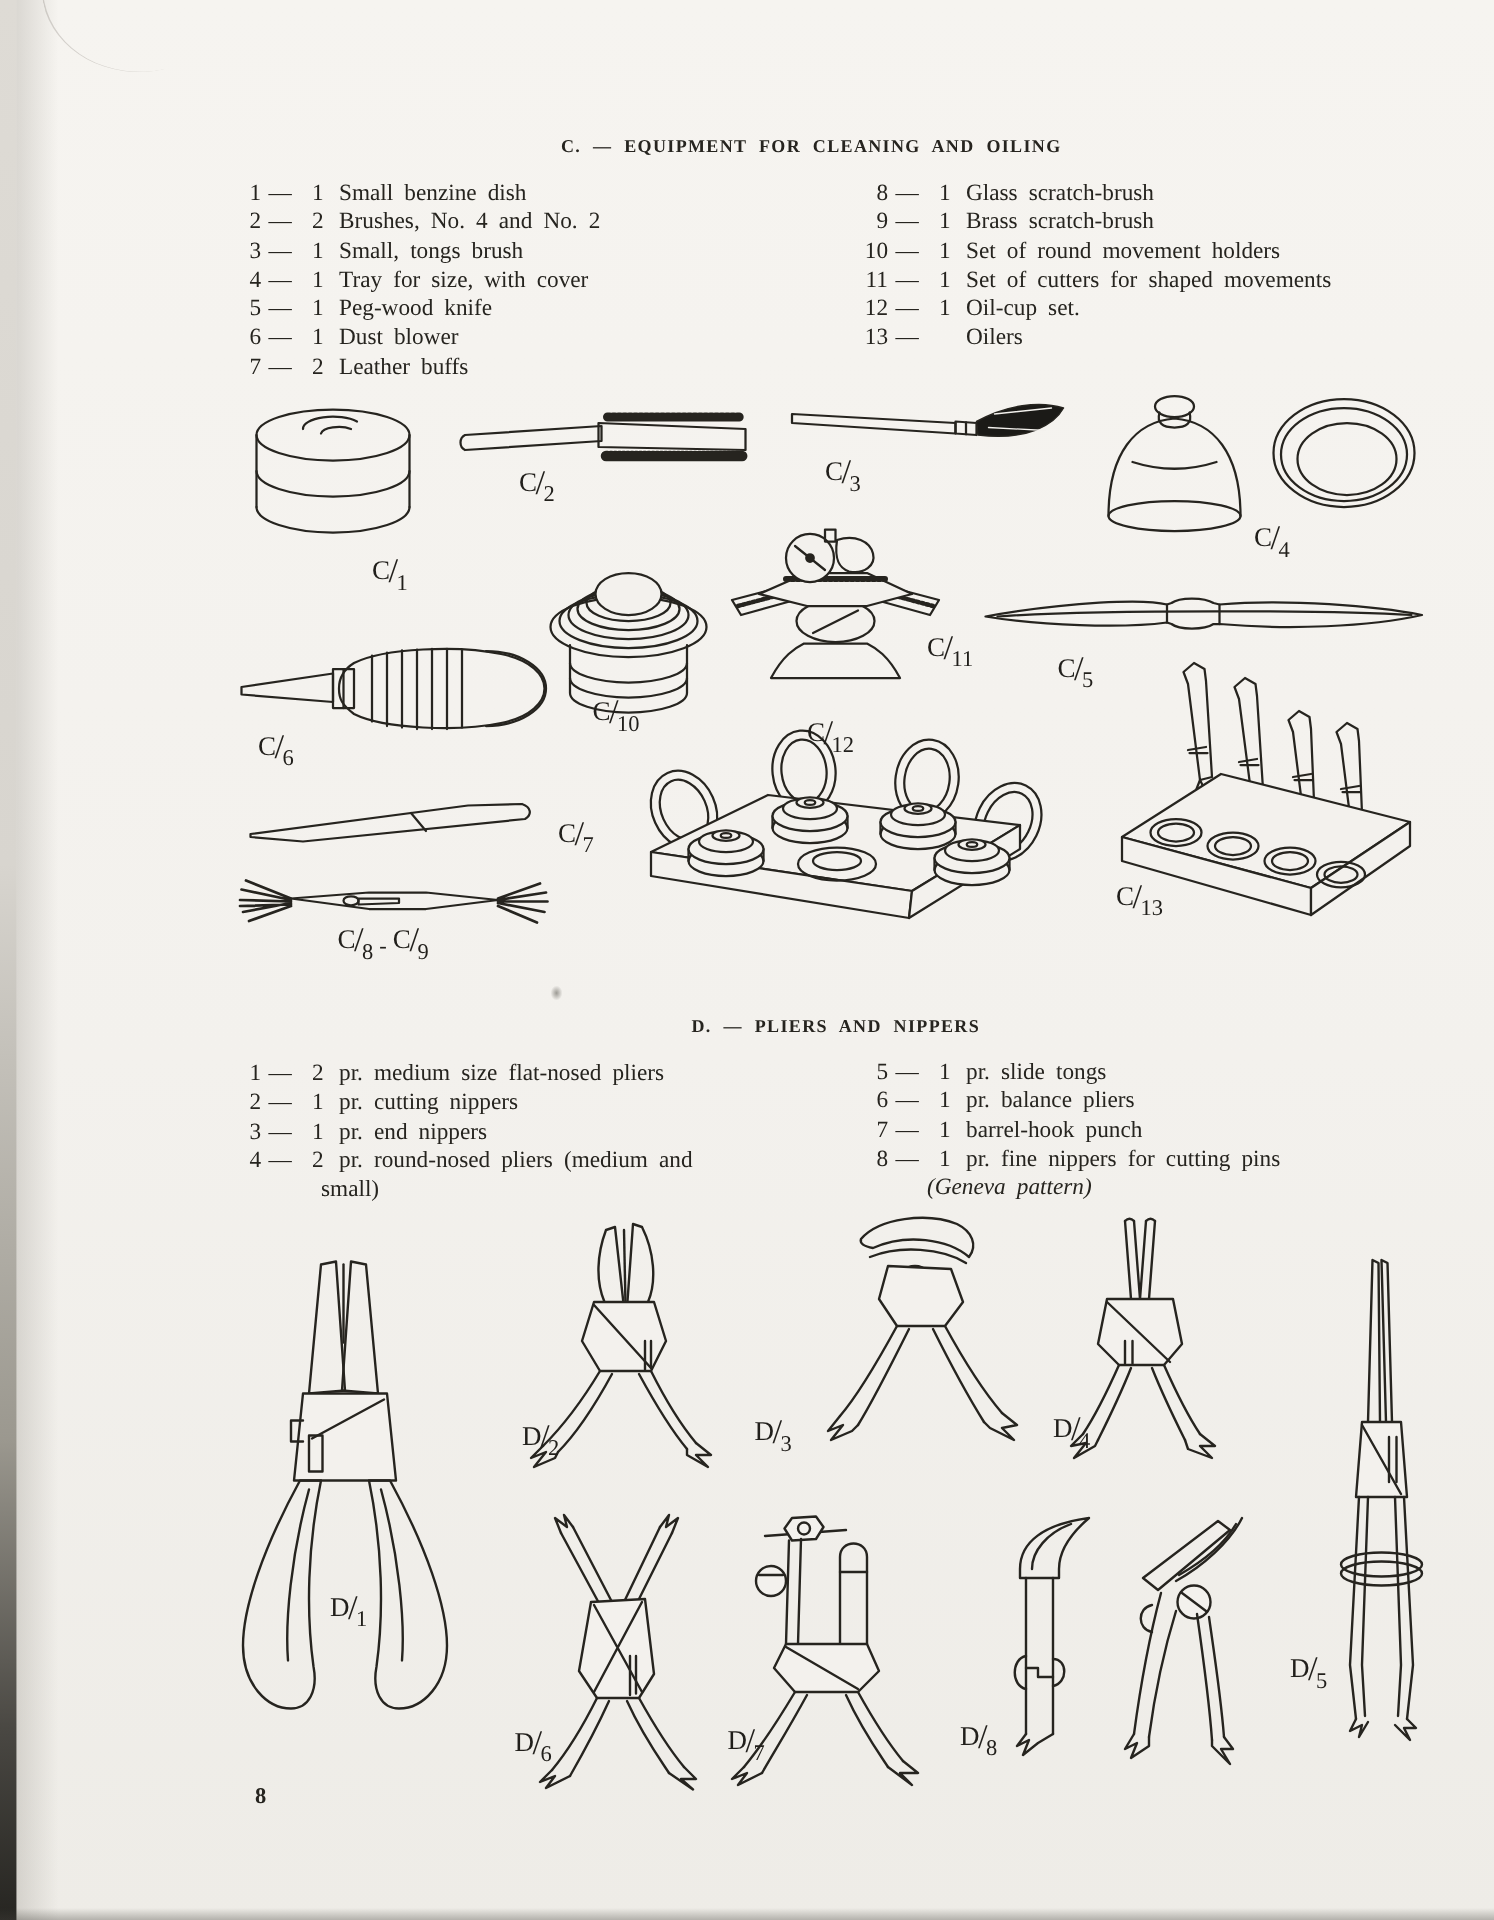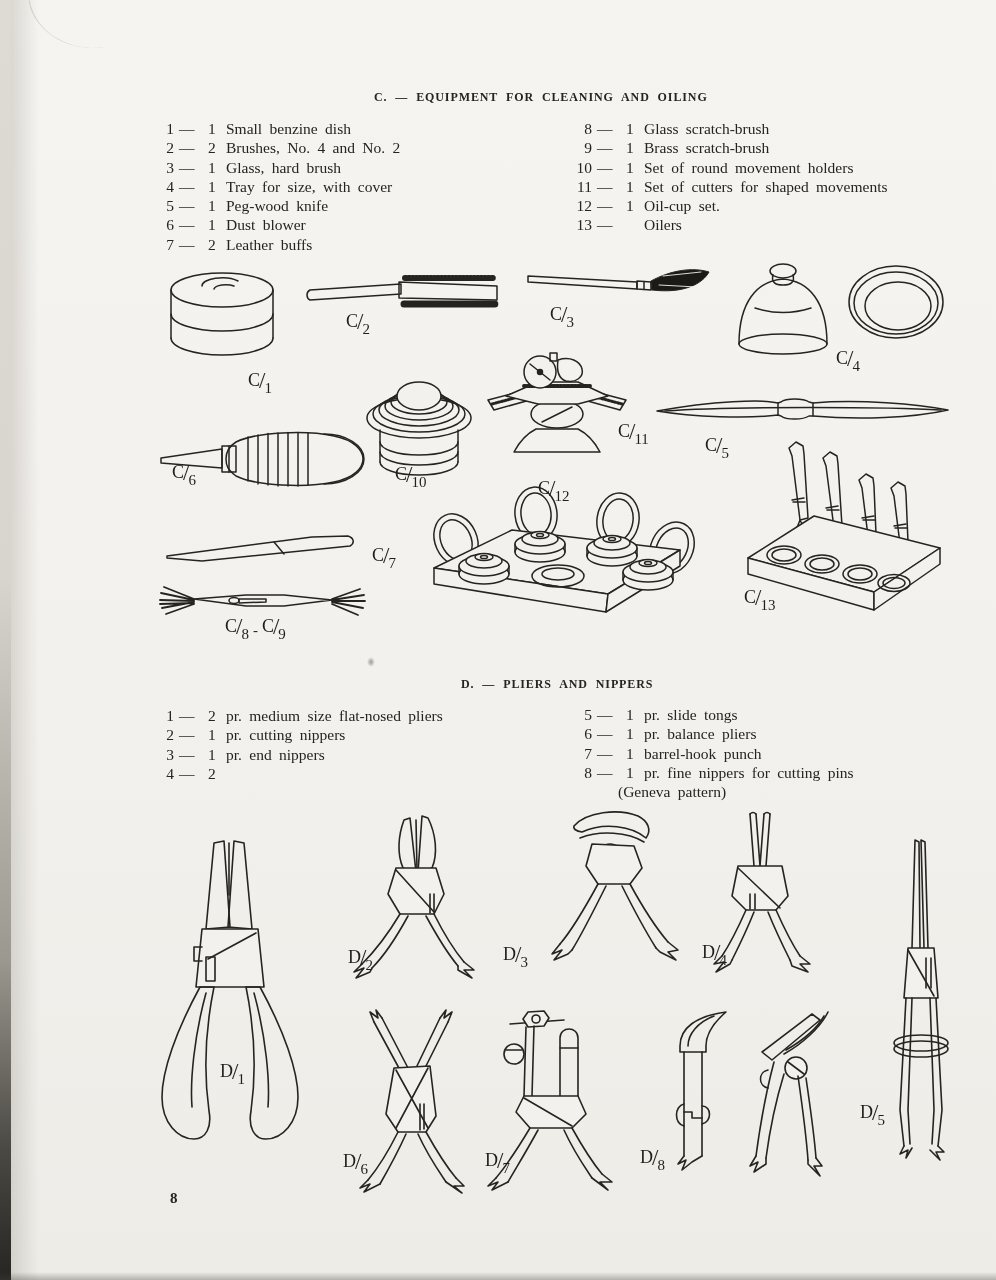--- a/index.html
+++ b/index.html
@@ -30,21 +30,21 @@
     word-spacing:3.5px; }
   .row  { display:grid; grid-template-columns:16px 24px 13px auto; column-gap:5px; }
   .row .num { text-align:right; }
   .list-c-left  { left:158px; top:119px; }
   .list-c-right { left:560px; top:119px; }
   .list-c-right .row { grid-template-columns:32px 24px 13px auto; }
   .list-d-left  { left:158px; top:706px; }
   .list-d-right { left:560px; top:705px; }
   .list-d-right .row { grid-template-columns:32px 24px 13px auto; }
   .cont-small  { margin-left:-12px; }
-  .cont-geneva { margin-left:-26px; }
+  .cont-geneva { margin-left:-26px;font-style:italic; }
 
   .figlabel { position:absolute; white-space:nowrap; color:#211f1b; }
   .fl-letter { font-size:18px; }
   .fl-slash  { font-size:23px; display:inline-block; transform:translateY(2px); margin:0 -1px; }
   .fl-num    { font-size:15px; vertical-align:-7px; }
   .fl-joiner { font-size:15px; vertical-align:-3px; margin:0 4px; }
 
   .fig { position:absolute; }
   .fig svg { display:block; overflow:visible; }
 
@@ -72,21 +72,21 @@
     <div class="row">
         <span class="num">2</span>
         <span class="dash">—</span>
         <span class="qty">2</span>
         <span class="desc">Brushes, No. 4 and No. 2</span>
       </div>
     <div class="row">
         <span class="num">3</span>
         <span class="dash">—</span>
         <span class="qty">1</span>
-        <span class="desc">Glass, hard brush</span>
+        <span class="desc">Small, tongs brush</span>
       </div>
     <div class="row">
         <span class="num">4</span>
         <span class="dash">—</span>
         <span class="qty">1</span>
         <span class="desc">Tray for size, with cover</span>
       </div>
     <div class="row">
         <span class="num">5</span>
         <span class="dash">—</span>
@@ -331,21 +331,21 @@
       <ellipse cx="156" cy="143" rx="16" ry="8.5"></ellipse>
         <ellipse cx="156" cy="143" rx="11" ry="5.5"></ellipse>
     </svg>
   </div>
 
   <div class="figlabel" style="left:248px;top:366px"><span class="fl-letter">C</span><span class="fl-slash">/</span><span class="fl-num">1</span></div>
   <div class="figlabel" style="left:346px;top:307px"><span class="fl-letter">C</span><span class="fl-slash">/</span><span class="fl-num">2</span></div>
   <div class="figlabel" style="left:550px;top:300px"><span class="fl-letter">C</span><span class="fl-slash">/</span><span class="fl-num">3</span></div>
   <div class="figlabel" style="left:836px;top:344px"><span class="fl-letter">C</span><span class="fl-slash">/</span><span class="fl-num">4</span></div>
   <div class="figlabel" style="left:705px;top:431px"><span class="fl-letter">C</span><span class="fl-slash">/</span><span class="fl-num">5</span></div>
-  <div class="figlabel" style="left:172px;top:458px"><span class="fl-letter">C</span><span class="fl-slash">/</span><span class="fl-num">6</span></div>
+  <div class="figlabel" style="left:172px;top:483px"><span class="fl-letter">C</span><span class="fl-slash">/</span><span class="fl-num">6</span></div>
   <div class="figlabel" style="left:372px;top:541px"><span class="fl-letter">C</span><span class="fl-slash">/</span><span class="fl-num">7</span></div>
   <div class="figlabel" style="left:225px;top:612px"><span class="fl-letter">C</span><span class="fl-slash">/</span><span class="fl-num">8</span><span class="fl-joiner">-</span><span class="fl-letter">C</span><span class="fl-slash">/</span><span class="fl-num">9</span></div>
   <div class="figlabel" style="left:395px;top:460px"><span class="fl-letter">C</span><span class="fl-slash">/</span><span class="fl-num">10</span></div>
   <div class="figlabel" style="left:618px;top:417px"><span class="fl-letter">C</span><span class="fl-slash">/</span><span class="fl-num">11</span></div>
   <div class="figlabel" style="left:538px;top:474px"><span class="fl-letter">C</span><span class="fl-slash">/</span><span class="fl-num">12</span></div>
   <div class="figlabel" style="left:744px;top:583px"><span class="fl-letter">C</span><span class="fl-slash">/</span><span class="fl-num">13</span></div>
 
   <div class="title title-d">D. — PLIERS AND NIPPERS</div>
 
   <div class="list list-d-left">
@@ -364,20 +364,21 @@
     <div class="row">
         <span class="num">3</span>
         <span class="dash">—</span>
         <span class="qty">1</span>
         <span class="desc">pr. end nippers</span>
       </div>
     <div class="row">
         <span class="num">4</span>
         <span class="dash">—</span>
         <span class="qty">2</span>
+        <span class="desc"><span>pr. round-nosed pliers (medium and</span><div class="cont-small">small)</div></span>
       </div>
   </div>
 
   <div class="list list-d-right">
     <div class="row">
         <span class="num">5</span>
         <span class="dash">—</span>
         <span class="qty">1</span>
         <span class="desc">pr. slide tongs</span>
       </div>

